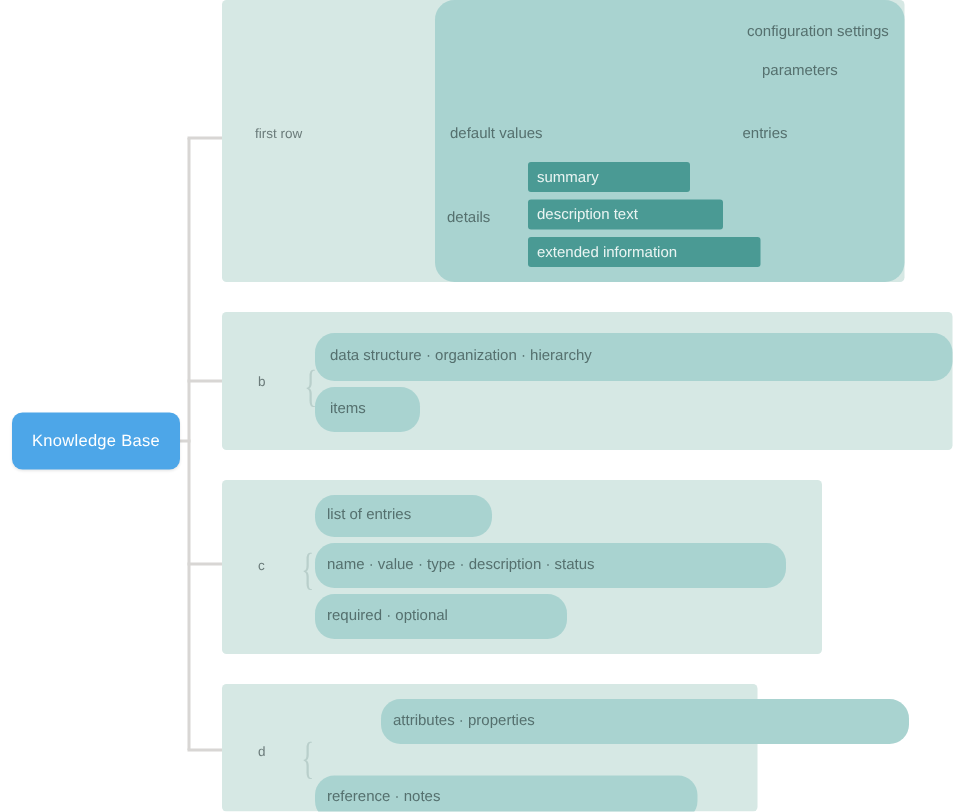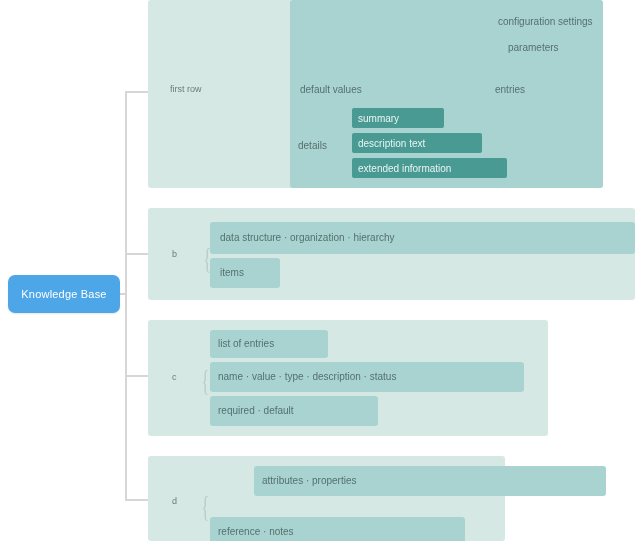--- a/index.html
+++ b/index.html
@@ -66,21 +66,21 @@
     color:#b9cfcb;
     line-height:0;
     font-family:"Liberation Serif", serif;
     transform:scaleX(.6);
   }
 
   
   .lvl2{
     position:absolute;
     background:#a9d3d0;
-    border-radius:3px;
+    border-radius:13px;
     box-sizing:border-box;
   }
   .lvl3{
     position:absolute;
     background:#4a9a94;
     border-radius:2px;
     box-sizing:border-box;
   }
   .txt{
     font-size:10px;
@@ -120,21 +120,21 @@
     </div>
 
     <div class="lvl2" style="left:142px;top:0px;width:313px;height:188px;">
 
       <span class="txt" style="position:absolute;left:208px;top:16px;">configuration settings</span>
       <span class="txt" style="position:absolute;left:218px;top:42px;">parameters</span>
       <span class="txt" style="position:absolute;left:10px;top:84px;">default values</span>
       <span class="txt" style="position:absolute;left:205px;top:84px;">entries</span>
       <span class="txt" style="position:absolute;left:8px;top:140px;">details</span>
 
-      <div class="lvl3" style="left:62px;top:108px;width:92px;height:20px;">
+      <div class="lvl3" style="left:62px;top:108px;width:108px;height:20px;">
         <span class="txt-dark" style="position:absolute;left:6px;top:5px;">summary</span>
       </div>
       <div class="lvl3" style="left:62px;top:133px;width:130px;height:20px;">
         <span class="txt-dark" style="position:absolute;left:6px;top:5px;">description text</span>
       </div>
       <div class="lvl3" style="left:62px;top:158px;width:155px;height:20px;">
         <span class="txt-dark" style="position:absolute;left:6px;top:5px;">extended information</span>
       </div>
     </div>
   </div>
@@ -157,21 +157,21 @@
     <span class="branch-label" style="position:absolute;left:24px;top:52px;">c</span>
     <span class="brace" style="position:absolute;left:50px;top:60px;">{</span>
 
     <div class="lvl2" style="left:62px;top:10px;width:118px;height:28px;">
       <span class="txt" style="position:absolute;left:8px;top:8px;">list of entries</span>
     </div>
     <div class="lvl2" style="left:62px;top:42px;width:314px;height:30px;">
       <span class="txt" style="position:absolute;left:8px;top:9px;">name  ·  value  ·  type  ·  description  ·  status</span>
     </div>
     <div class="lvl2" style="left:62px;top:76px;width:168px;height:30px;">
-      <span class="txt" style="position:absolute;left:8px;top:9px;">required  ·  default</span>
+      <span class="txt" style="position:absolute;left:8px;top:9px;">required  ·  optional</span>
     </div>
   </div>
 
   <div class="branch" style="left:148px;top:456px;width:357px;height:85px;">
 
     <span class="branch-label" style="position:absolute;left:24px;top:40px;">d</span>
     <span class="brace" style="position:absolute;left:50px;top:50px;">{</span>
 
     <div class="lvl2" style="left:62px;top:10px;width:352px;height:30px;margin-left:44px;">
       <span class="txt" style="position:absolute;left:8px;top:9px;">attributes  ·  properties</span>

